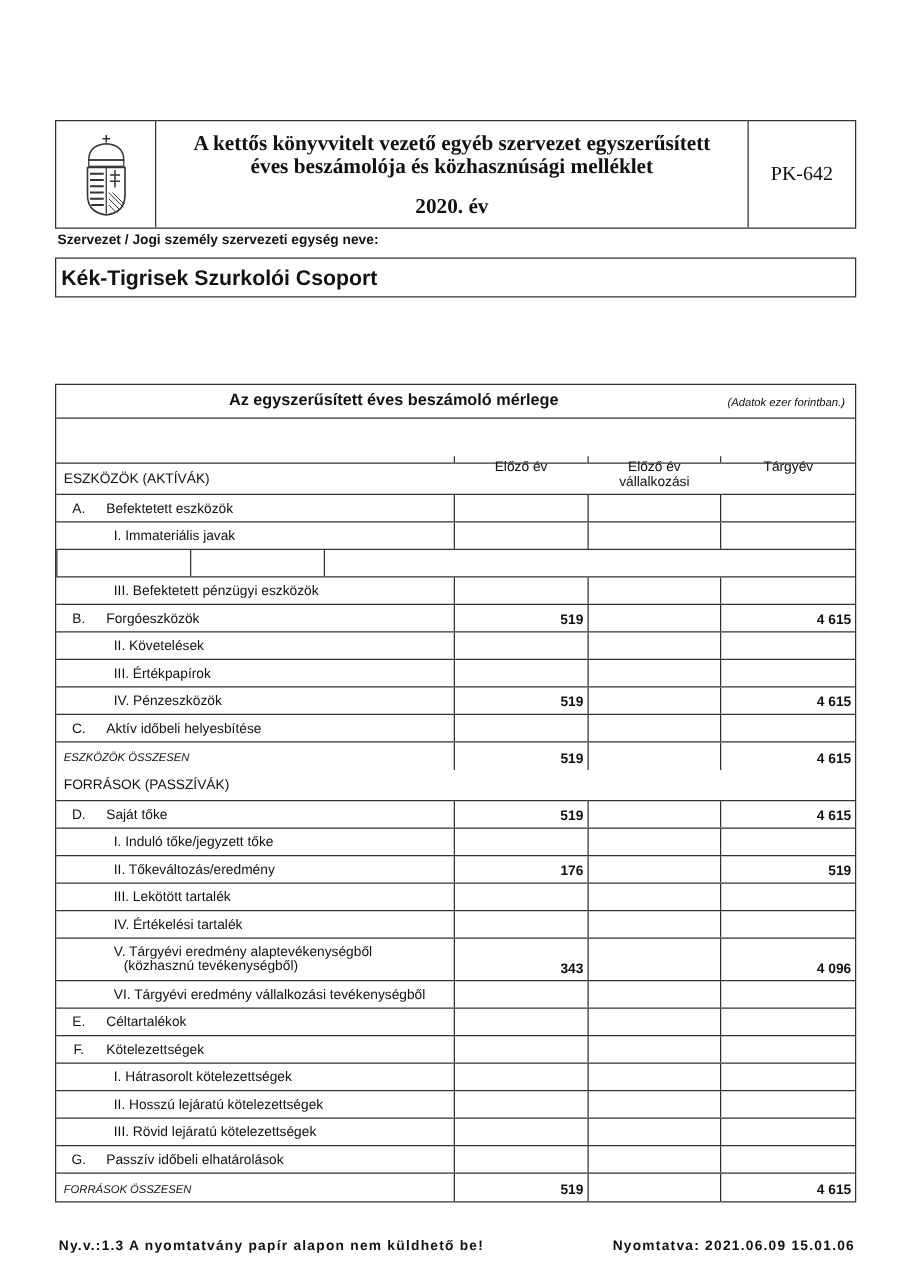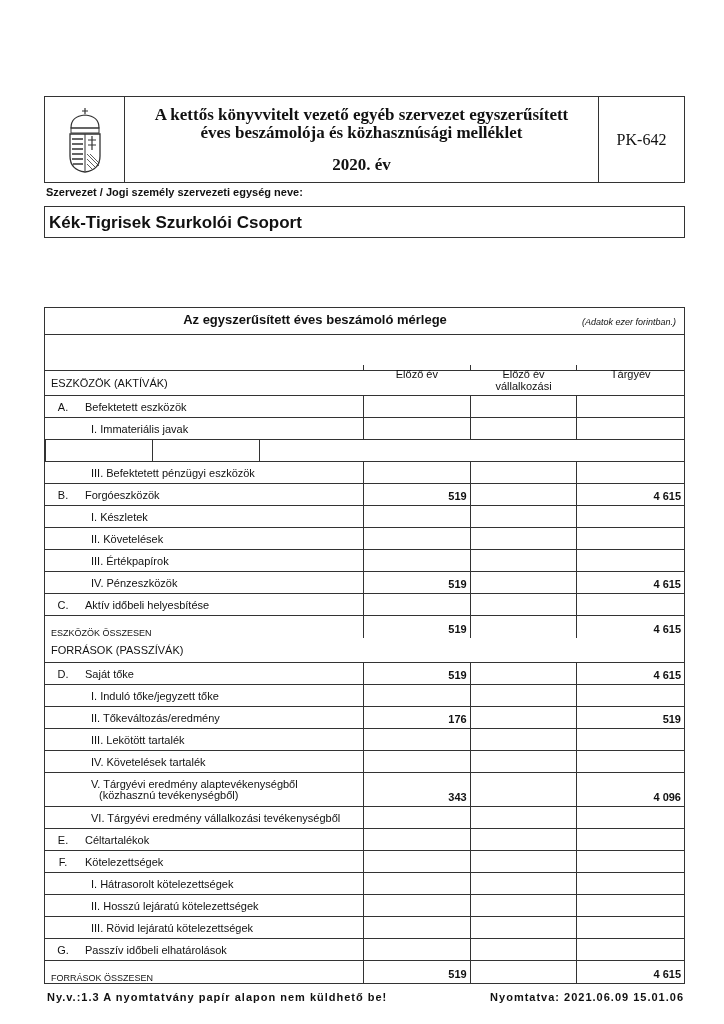--- a/index.html
+++ b/index.html
@@ -20,21 +20,21 @@
   .letter { width: 30px; text-align: center; flex: none; padding-left: 6px; box-sizing: border-box; }
   .sub { padding-left: 46px; }
   .tblhead { height: 26px; display: flex; align-items: center; position: relative; border-bottom: 1px solid #333; }
   .tblhead .t { position: absolute; left: 0; width: 540px; text-align: center; font-weight: bold; font-size: 13px; top: 4px; }
   .tblhead .note { position: absolute; right: 8px; top: 9px; font-style: italic; font-size: 9px; }
   .colhead { height: 36px; }
   .colhead .cell-num { font-weight: normal; text-align: center; justify-content: center; align-items: flex-start; padding: 3px 0 0 0; line-height: 12px; margin-top: 30px; }
   .section { height: 25px; padding-left: 6px; font-size: 11px; display: flex; align-items: center; }
   .r22 { height: 22px; }
   .r34 { height: 34px; }
-  .total .cell-label { font-size: 9px; align-items: flex-end; padding-left: 6px; padding-top: 2px; }
+  .total .cell-label { font-size: 9px; align-items: center; padding-left: 6px; padding-top: 2px; font-style: italic; }
   .two-line { line-height: 11px; }
   .footer { position: absolute; top: 991px; font-size: 11px; font-weight: bold; letter-spacing: 1px; }
 </style>
 </head>
 <body>
 
 <div class="hdr">
   <div class="logo">
     <svg width="40" height="68" viewBox="0 0 40 68">
       <path d="M20 2 L20 8 M17 5 L23 5" stroke="#333" stroke-width="1.2" fill="none"></path>
@@ -112,28 +112,20 @@
         <div class="cell-label">
           <span class="letter">B.</span>
           <span style="padding-left:10px">Forgóeszközök</span>
         </div>
         <div class="cell-num">519</div>
         <div class="cell-num"></div>
         <div class="cell-num last">4 615</div>
       </div>
       <div class="row r22">
         <div class="cell-label sub">
-          <span>I. Készletek</span>
-        </div>
-        <div class="cell-num"></div>
-        <div class="cell-num"></div>
-        <div class="cell-num last"></div>
-      </div>
-      <div class="row r22">
-        <div class="cell-label sub">
           <span>II. Követelések</span>
         </div>
         <div class="cell-num"></div>
         <div class="cell-num"></div>
         <div class="cell-num last"></div>
       </div>
       <div class="row r22">
         <div class="cell-label sub">
           <span>III. Értékpapírok</span>
         </div>
@@ -199,21 +191,21 @@
       <div class="row r22">
         <div class="cell-label sub">
           <span>III. Lekötött tartalék</span>
         </div>
         <div class="cell-num"></div>
         <div class="cell-num"></div>
         <div class="cell-num last"></div>
       </div>
       <div class="row r22">
         <div class="cell-label sub">
-          <span>IV. Követelések tartalék</span>
+          <span>IV. Értékelési tartalék</span>
         </div>
         <div class="cell-num"></div>
         <div class="cell-num"></div>
         <div class="cell-num last"></div>
       </div>
       <div class="row r34">
         <div class="cell-label sub two-line">
           <span><span>V. Tárgyévi eredmény alaptevékenységből</span><br><span style="padding-left:8px">(közhasznú tevékenységből)</span></span>
         </div>
         <div class="cell-num">343</div>

